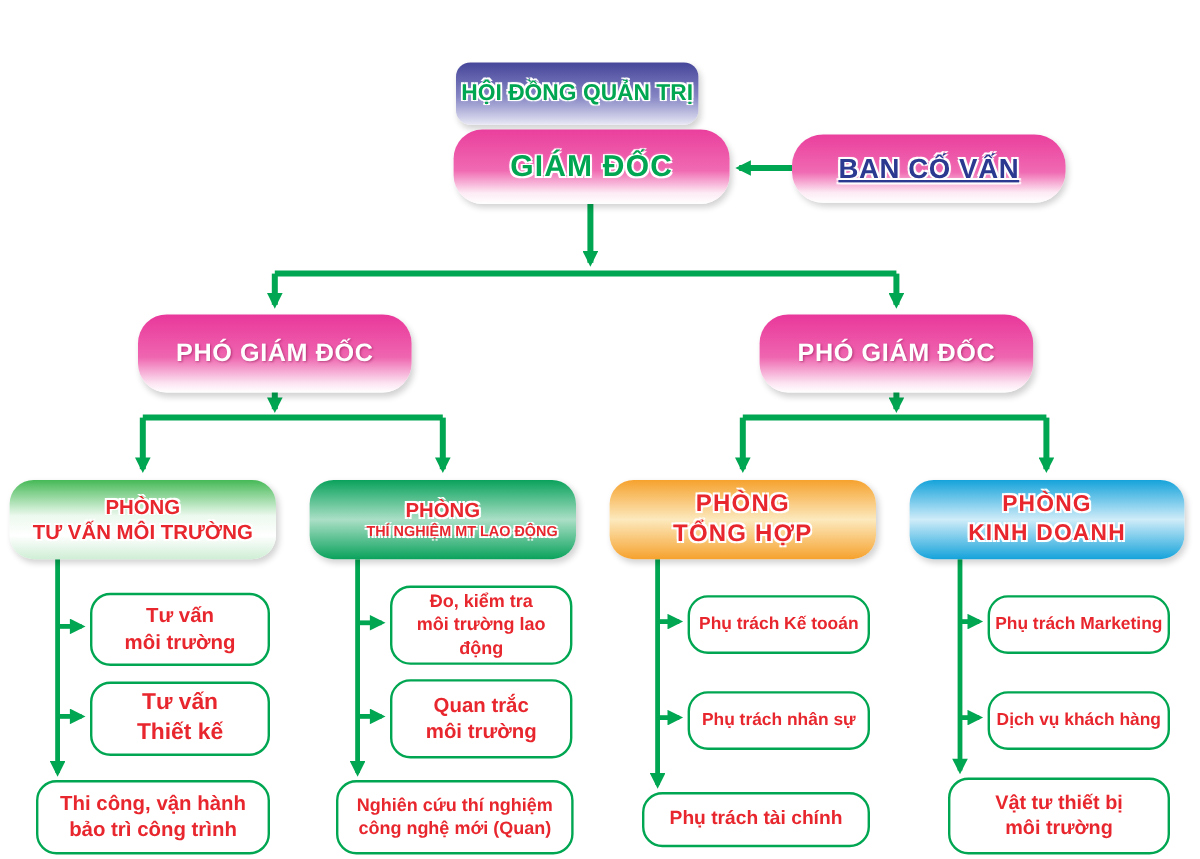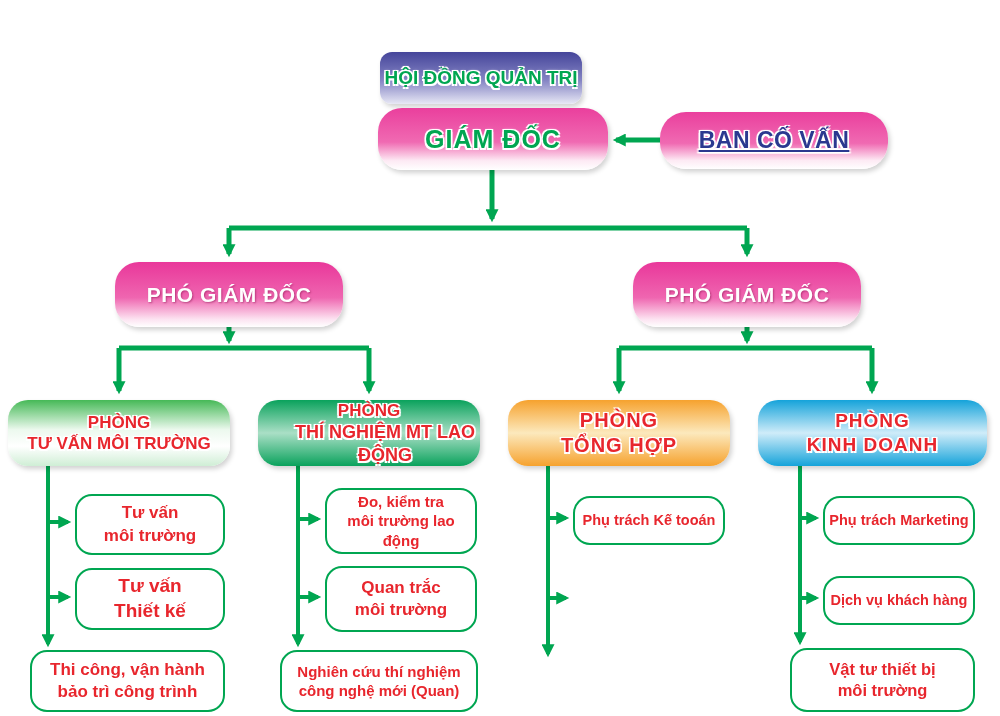--- a/index.html
+++ b/index.html
@@ -23,21 +23,21 @@
   .deputy{width:228px;height:65px;border-radius:24px;
          background:linear-gradient(180deg,#e9379a 0%,#ef66b0 55%,#fce3f1 88%,#ffffff 100%);
          color:#ffffff;font-size:21px;letter-spacing:.5px;text-shadow:1px 1px 2px rgba(120,0,60,.45);}
   .deputy-left{left:115px;top:262px;}
   .deputy-right{left:633px;top:262px;}
 
   .dept{top:400px;width:222px;height:66px;border-radius:20px;color:#e8262d;}
   .dept span{display:block;line-height:1.25;}
   .dept1{left:8px;background:linear-gradient(180deg,#46b957 0%,#ecf9ee 45%,#ffffff 70%,#cfeed5 100%);font-size:17px;}
   .dept2{left:258px;background:linear-gradient(180deg,#0aa25c 0%,#aadfc6 50%,#0aa25c 100%);font-size:17px;}
-  .dept2 .l2{font-size:18px;margin-left:32px;}
+  .dept2 .l2{font-size:12px;margin-left:32px;}
   .dept3{left:508px;background:linear-gradient(180deg,#f6a22e 0%,#fce9bd 50%,#f6a22e 100%);font-size:20px;letter-spacing:1px;}
   .dept4{left:758px;width:229px;background:linear-gradient(180deg,#15a3da 0%,#cfecf9 50%,#15a3da 100%);font-size:19px;letter-spacing:1px;}
 
   .sub{position:absolute;display:flex;align-items:center;justify-content:center;text-align:center;
        background:#ffffff;border:2.5px solid #00a651;border-radius:17px;
        color:#e8262d;font-weight:bold;white-space:pre-line;line-height:1.3;}
   .c1{font-size:17px;}
   .c2{font-size:15px;}
   .c3{font-size:14.5px;}
   .c4{font-size:14.5px;}
@@ -145,19 +145,21 @@
 bảo trì công trình</div>
 
   <div class="sub c2 c2i1">Đo, kiểm tra
 môi trường lao động</div>
   <div class="sub c2 c2i2">Quan trắc
 môi trường</div>
   <div class="sub c2 c2i3">Nghiên cứu thí nghiệm
 công nghệ mới (Quan)</div>
 
   <div class="sub c3 c3i1">Phụ trách Kế tooán</div>
+  <div class="sub c3 c3i2">Phụ trách nhân sự</div>
+  <div class="sub c3 c3i3">Phụ trách tài chính</div>
 
   <div class="sub c4 c4i1">Phụ trách Marketing</div>
   <div class="sub c4 c4i2">Dịch vụ khách hàng</div>
   <div class="sub c4 c4i3">Vật tư thiết bị
 môi trường</div>
 
 </div>
 
 </body></html>

